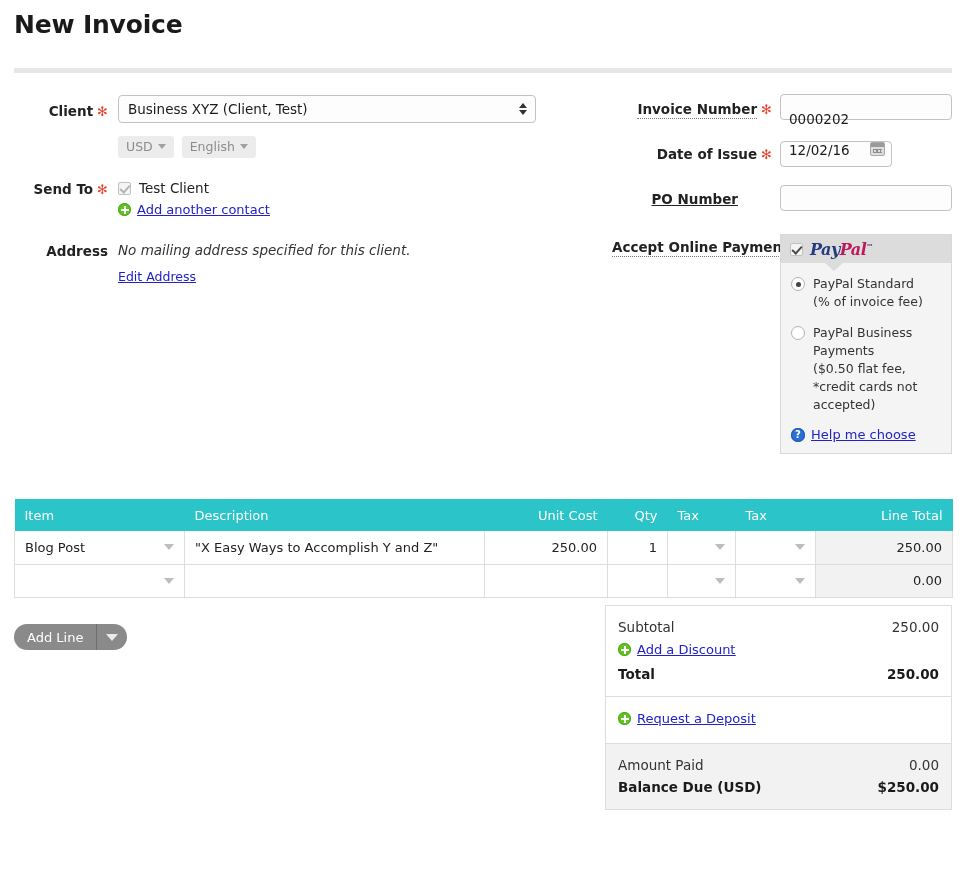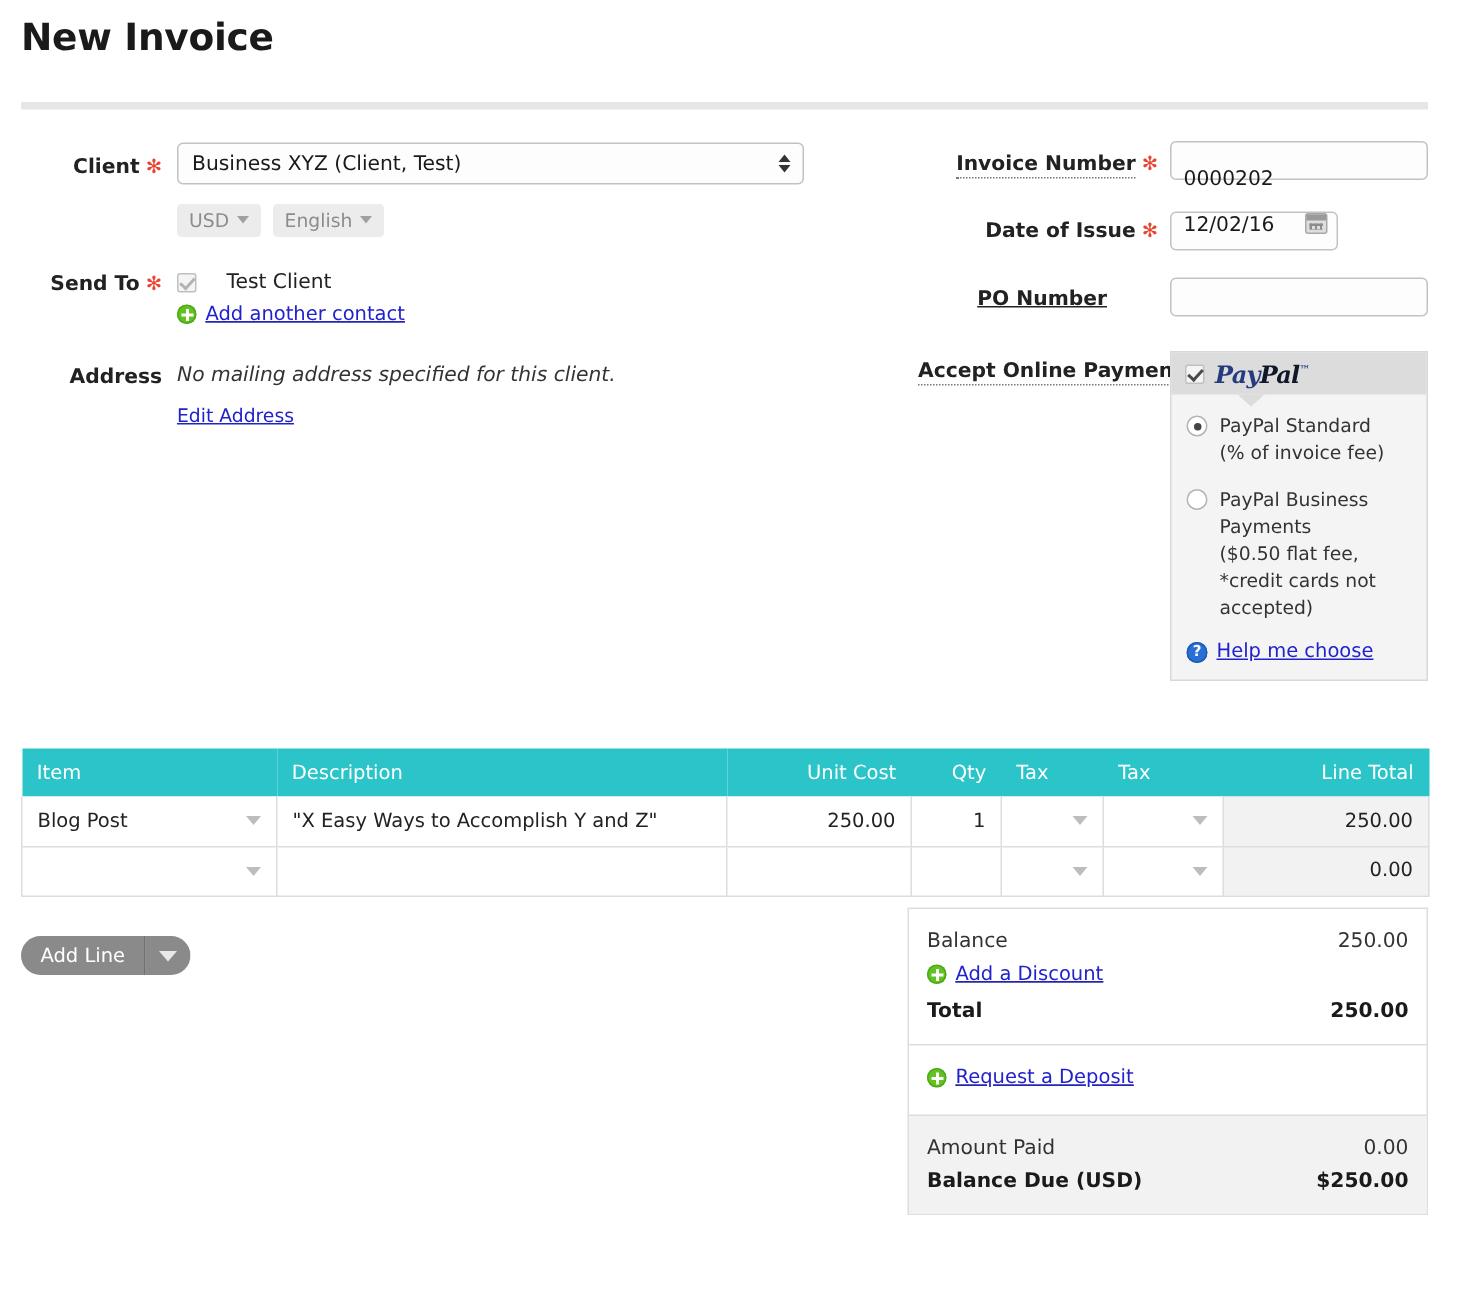--- a/index.html
+++ b/index.html
@@ -97,21 +97,21 @@
   .pill .caret {
     width: 0; height: 0;
     border-left: 4px solid transparent;
     border-right: 4px solid transparent;
     border-top: 5px solid #a0a0a0;
     display: inline-block;
   }
 
   .sendto-row {
     position: absolute; left: 118px; top: 180px;
-    display: flex; align-items: center; gap: 20px;
+    display: flex; align-items: center; gap: 8px;
   }
   .cb {
     width: 13px; height: 13px;
     border: 1px solid #c0c0c0;
     border-radius: 2px;
     background: #f4f4f4;
     position: relative;
     flex: 0 0 auto;
   }
   .cb.checked::after {
@@ -234,21 +234,21 @@
     border-right: 9px solid transparent;
     border-top: 8px solid #dcdcdc;
   }
   .pp-logo {
     font-family: "DejaVu Serif", "Liberation Serif", serif;
     font-style: italic; font-weight: bold;
     font-size: 16px; letter-spacing: -0.5px;
     white-space: nowrap;
   }
   .pp-logo .pay { color: #253b80; }
-  .pp-logo .pal { color: #0f172a; }
+  .pp-logo .pal { color: #be185d; }
   .pp-logo .tm  { font-size: 7px; vertical-align: super; color: #253b80; font-style: normal; }
 
   .pp-body { padding: 12px 10px 11px 10px; }
   .pp-opt { display: flex; gap: 8px; margin-bottom: 13px; }
   .radio {
     width: 14px; height: 14px; border-radius: 50%;
     border: 1px solid #b3b3b3;
     background: #ffffff;
     position: relative; flex: 0 0 auto;
     margin-top: 2px;
@@ -545,21 +545,21 @@
   <div class="addline clickable">
     <span class="main">Add Line</span>
     <span class="drop">
         <i></i>
       </span>
   </div>
 
   <div class="totals">
     <div class="tot-sec">
       <div class="tot-row">
-        <span>Balance</span>
+        <span>Subtotal</span>
         <span>250.00</span>
       </div>
       <div class="tot-link-row">
         <span class="plus-link">
           <span class="plus-ico"></span>
           <a class="blue" href="#">Add a Discount</a>
         </span>
       </div>
       <div class="tot-row bold">
         <span>Total</span>

